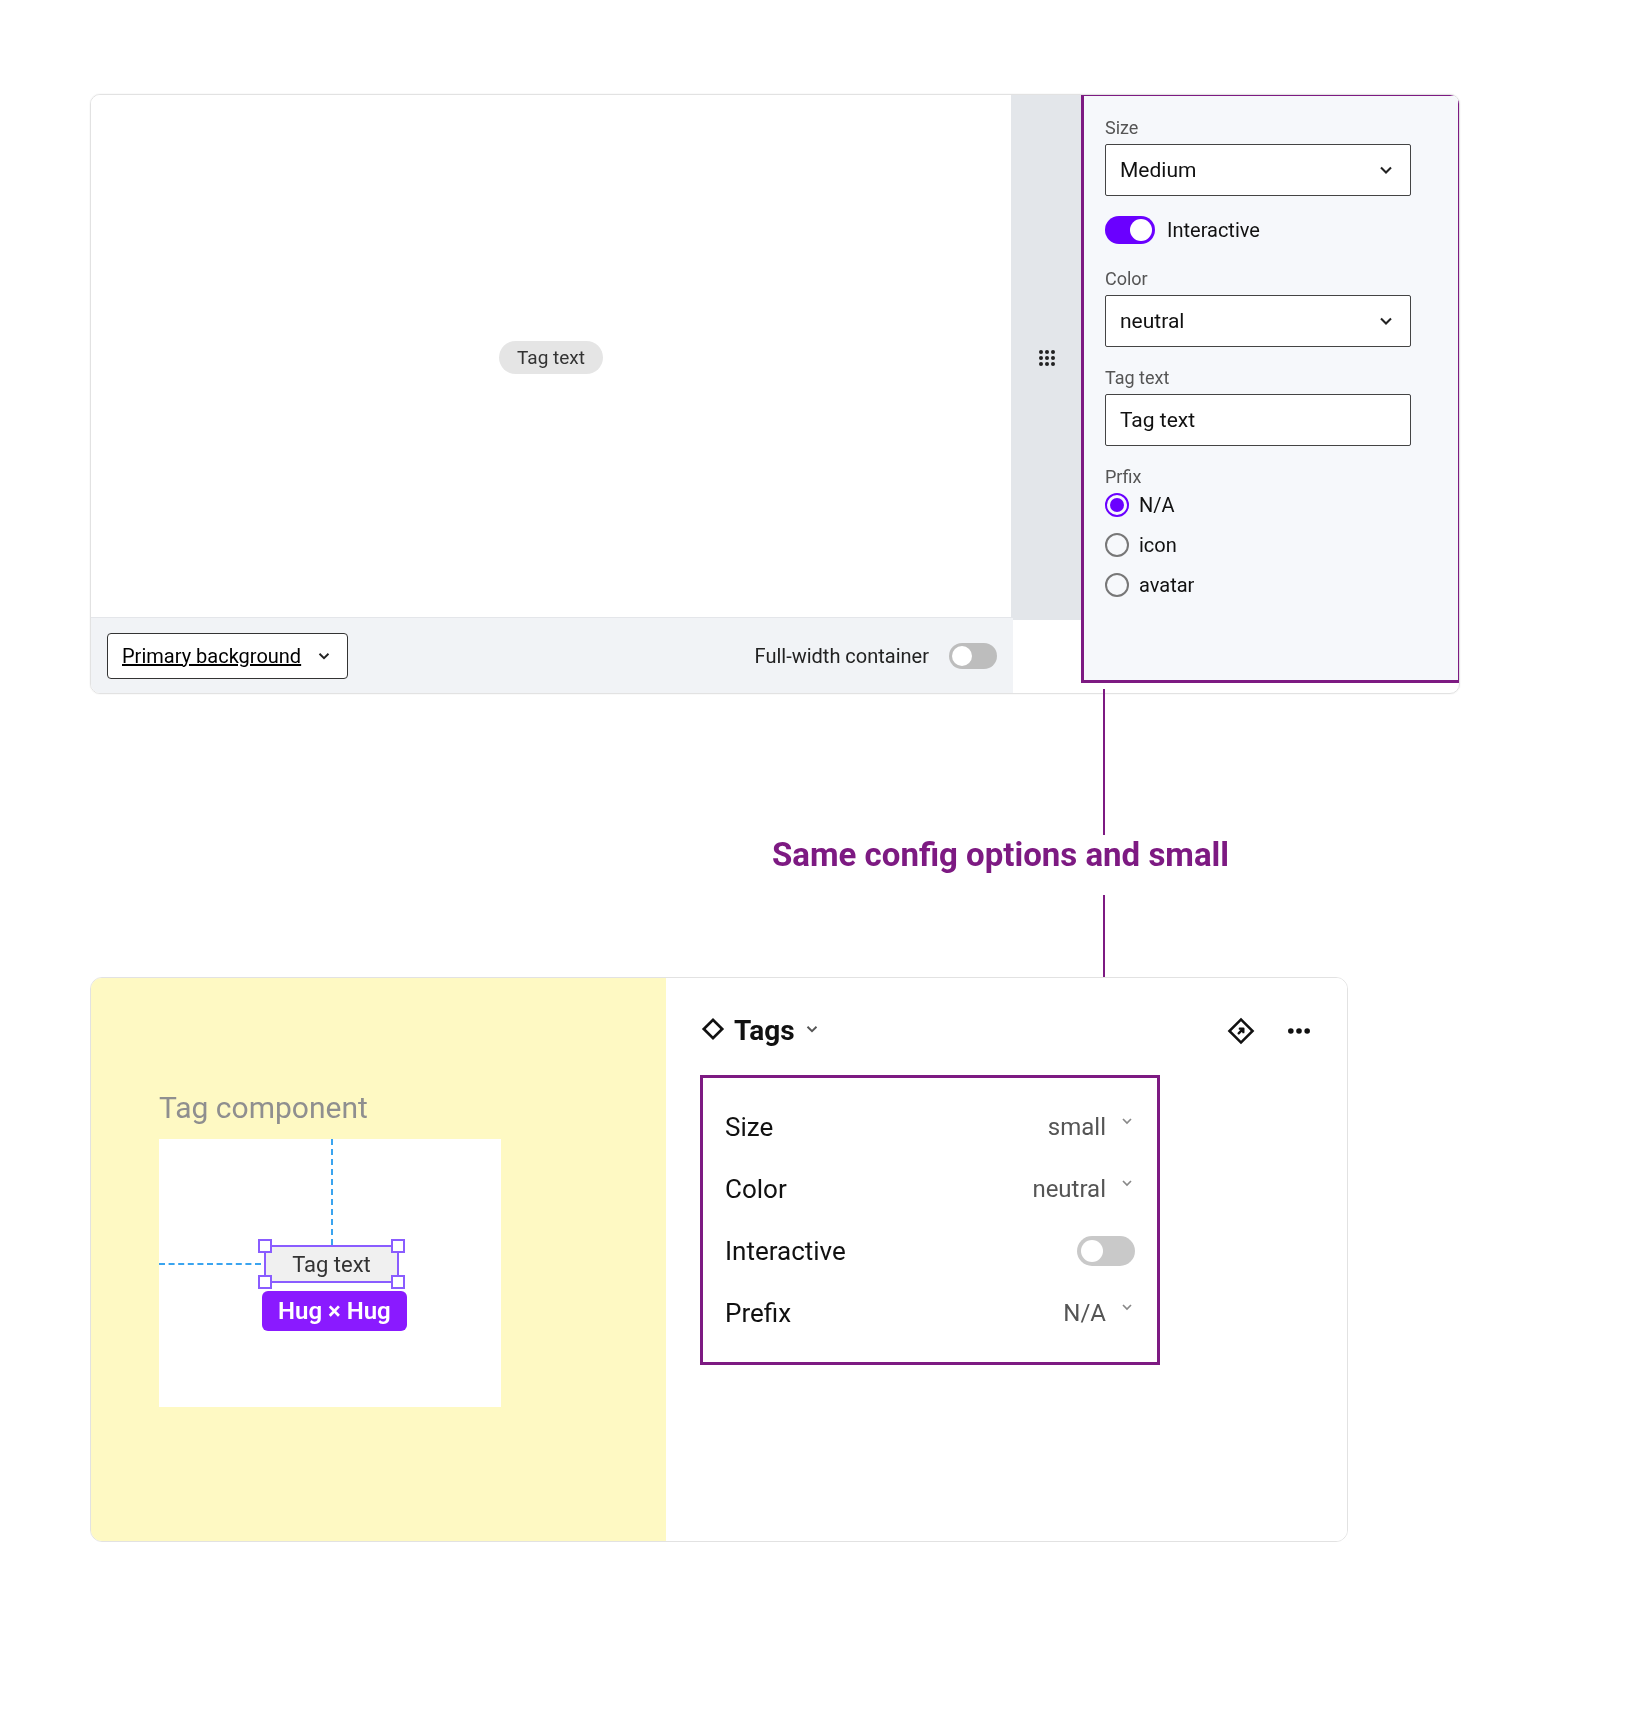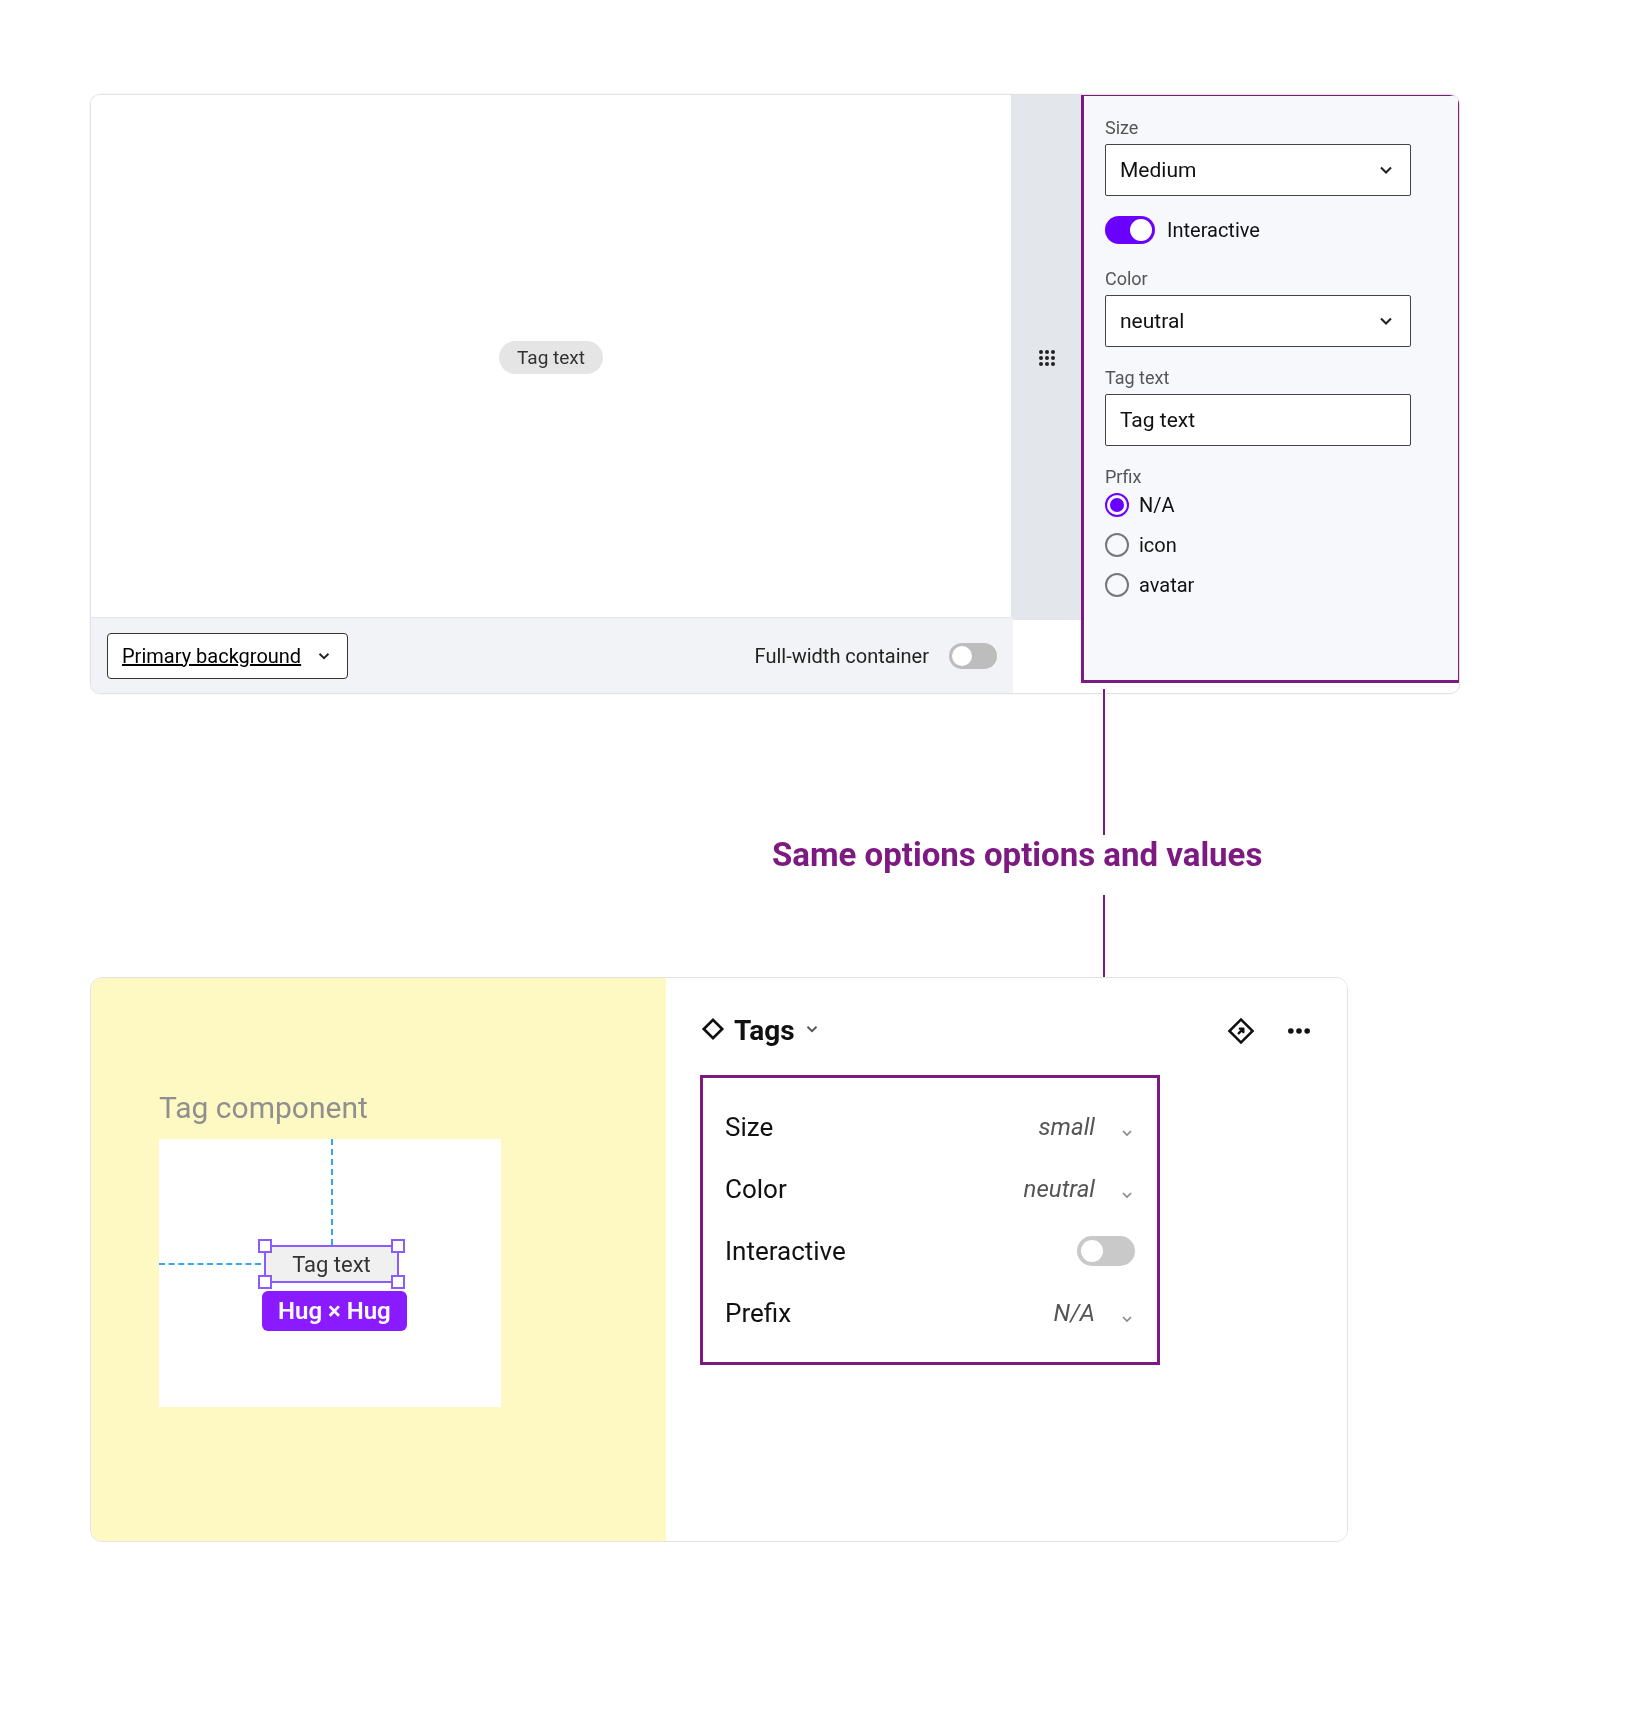--- a/index.html
+++ b/index.html
@@ -286,22 +286,22 @@
     padding: 18px 22px;
     width: 460px;
   }
   .cfg-row {
     display: flex; align-items: center;
     justify-content: space-between;
     padding: 16px 0;
   }
   .cfg-label { font-size: 26px; color: #111; }
   .cfg-value {
-    display: flex; align-items: flex-end; gap: 24px;
-    font-size: 24px; color: #555; font-style: italic;
+    display: flex; align-items: flex-start; gap: 13px;
+    font-size: 24px; color: #555;
   }
   .toggle-off-figma {
     width: 58px; height: 30px;
     background: #c9c9c9;
     border-radius: 15px;
     position: relative;
   }
   .toggle-off-figma::after {
     content:""; position:absolute;
     left:4px; top:4px;
@@ -402,21 +402,21 @@
       </span>
     </div>
     <div class="footer-right">
       <span>Full-width container</span>
       <div class="toggle-off-small"></div>
     </div>
   </div>
 </div>
 
 <div class="anno-line-v1"></div>
-<div class="anno-text">Same options options and values</div>
+<div class="anno-text">Same config options and small</div>
 <div class="anno-line-v2"></div>
 <div class="anno-diamond" style="left:1097px; top:1192px;"></div>
 
 <div class="panel2">
   <div class="panel2-left">
     <div class="section-title">Tag component</div>
     <div class="design-canvas">
       <div class="guide-v"></div>
       <div class="guide-h"></div>
       <div class="sel-tag">

